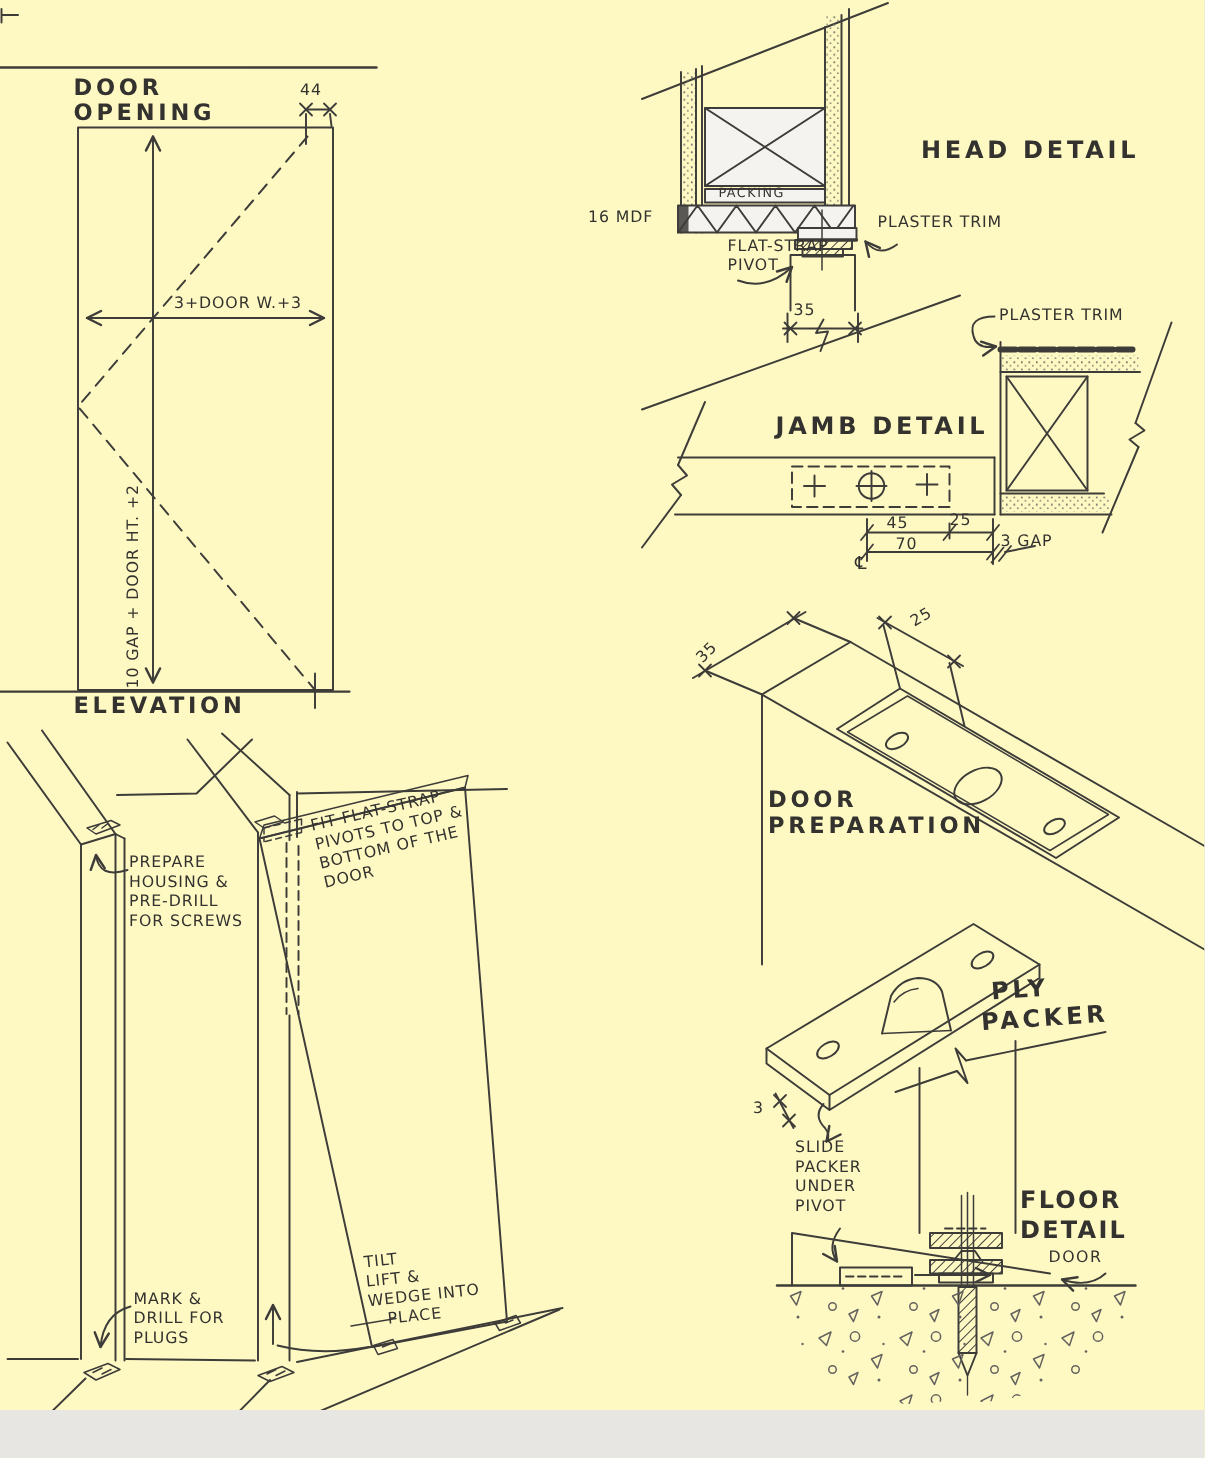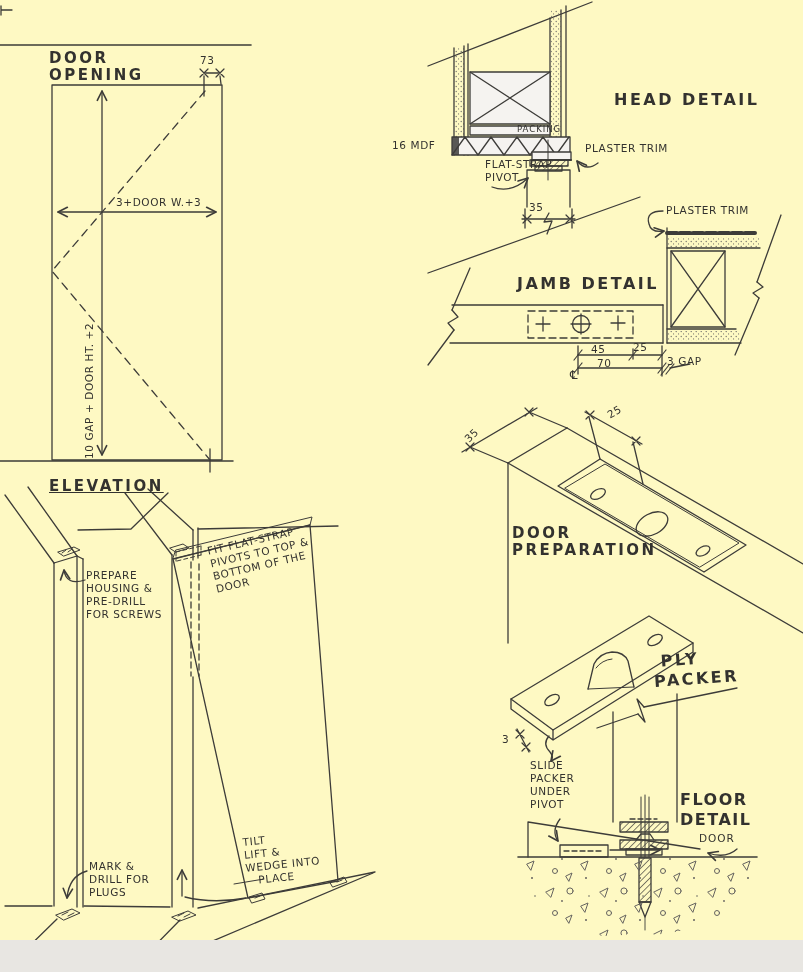--- a/index.html
+++ b/index.html
@@ -5,21 +5,21 @@
 <style>
   html,body{margin:0;padding:0;background:#e8e6e2;}
   .sheet{position:relative;width:803px;height:940px;background:#fef9c3;overflow:hidden;
          font-family:"DejaVu Sans", sans-serif;color:#3d3c39;}
   svg{position:absolute;left:0;top:0;}
   .lbl{position:absolute;white-space:pre;line-height:1.25;letter-spacing:.6px;
        font-size:10.5px;color:#33322f;transform-origin:0 0;}
   .t1{font-size:15px;letter-spacing:2.5px;font-weight:600;line-height:1.15;}
   .t2{font-size:16px;letter-spacing:2.5px;font-weight:600;line-height:1.22;}
   .big{font-size:18px;letter-spacing:3px;font-weight:600;}
-  .small{font-size:8.5px;letter-spacing:1px;margin-left:38px;}
+  .small{font-size:8.5px;letter-spacing:1px;}
   .r90{transform:rotate(-90deg);}
   .rn45{transform:rotate(-45deg);}
   .rn30{transform:rotate(-30deg);}
   .rn13{transform:rotate(-13deg);}
   .rn6{transform:rotate(-6deg);}
   .rn4{transform:rotate(-4deg);}
 </style>
 </head>
 <body>
 
@@ -271,24 +271,24 @@
     <path d="M246,898 Q213,904 185,897"></path>
     <line x1="182" y1="896" x2="182" y2="870" marker-end="url(#ah)"></line>
     <line x1="234" y1="884" x2="264" y2="879" stroke-width="1"></line>
     <path d="M85,580 Q66,586 64,570" marker-end="url(#ah)"></path>
     <path d="M87,871 Q69,876 67,898" marker-end="url(#ah)"></path>
   </g>
 </svg>
 
   <div class="lbl t1" style="left:49px;top:50px;">DOOR
 OPENING</div>
-  <div class="lbl" style="left:200px;top:54px;">73</div>
+  <div class="lbl" style="left:200px;top:54px;">44</div>
   <div class="lbl" style="left:116px;top:196px;text-align:right;">3+DOOR W.+3</div>
   <div class="lbl r90" style="left:83px;top:459px;">10 GAP + DOOR HT. +2</div>
-  <div class="lbl t1" style="left:49px;top:478px;text-decoration:underline;">ELEVATION</div>
+  <div class="lbl t1" style="left:49px;top:462px;">ELEVATION</div>
 
   <div class="lbl t2" style="left:578px;top:90px;margin-left:36px;">HEAD DETAIL</div>
   <div class="lbl small" style="left:479px;top:124px;">PACKING</div>
   <div class="lbl" style="left:392px;top:139px;">16 MDF</div>
   <div class="lbl" style="left:585px;top:142px;">PLASTER TRIM</div>
   <div class="lbl" style="left:453px;top:158px;margin-left:32px;">FLAT-STRAP
 PIVOT</div>
   <div class="lbl" style="left:529px;top:201px;">35</div>
 
   <div class="lbl" style="left:666px;top:204px;">PLASTER TRIM</div>

